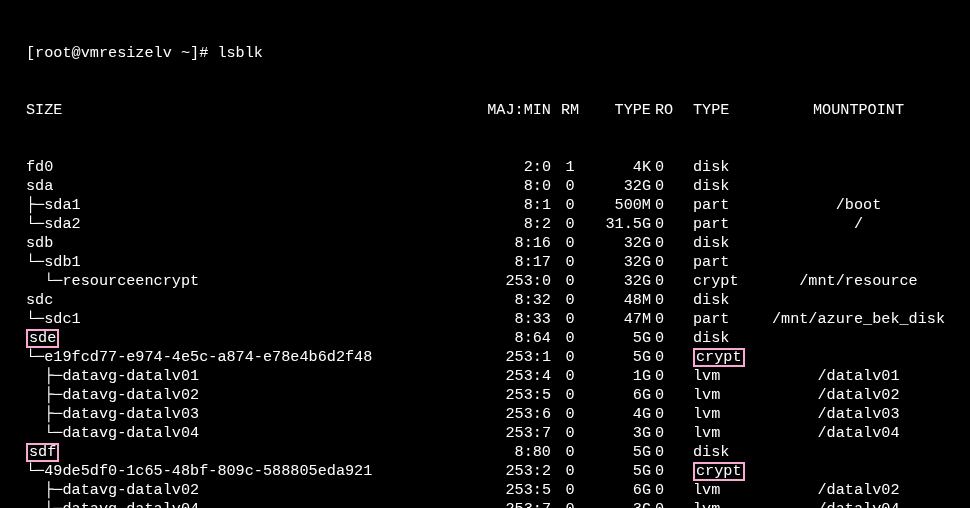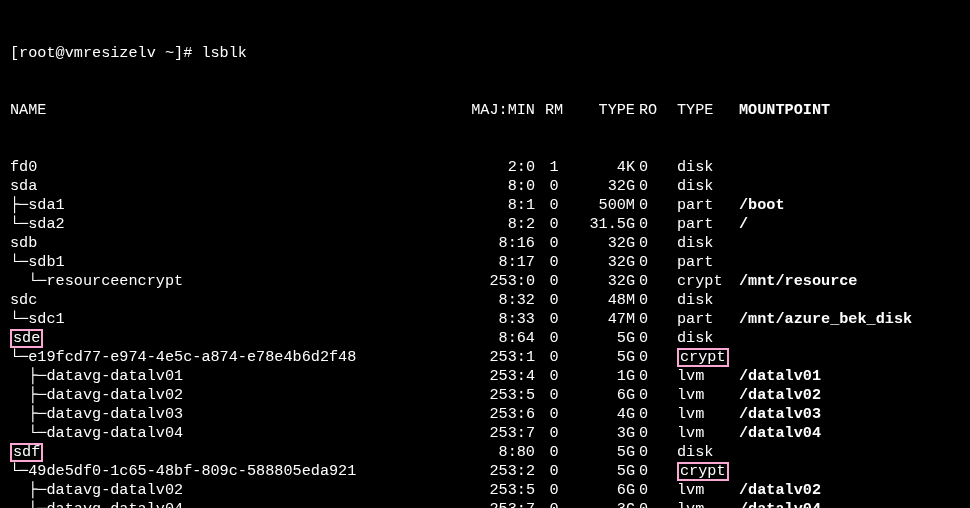--- a/index.html
+++ b/index.html
@@ -15,45 +15,46 @@
     overflow: hidden;
   }
   .term {
     padding: 6px 8px 8px 10px;
     white-space: pre;
   }
   .row {
     display: flex;
     height: 19px;
     align-items: center;
+    margin-left: 16px;
   }
   .col-name    { width: 440px; }
   .col-maj     { width:  85px; text-align: right; padding-right: 4px; }
   .col-rm      { width:  30px; text-align: center; padding-right: 4px; }
   .col-size    { width:  62px; text-align: right; padding-right: 4px; }
   .col-ro      { width:  30px; text-align: left; padding-right: 4px; }
   .col-type    { width:  58px; text-align: left;  padding-left: 4px; font-family: Liberation Mono, monospace; }
-  .col-mnt     { flex: 1;       text-align: left;  padding-left: 4px; font-weight: bold; }
+  .col-mnt     { flex: 1;       text-align: center;  padding-left: 4px; }
   .hlbox {
     border: 2px solid #f9a8d4;
     box-sizing: border-box;
     display: inline-block;
     padding: 0 1px;
     line-height: 15px;
   }
 </style>
 </head>
 <body>
 
 <div class="term">
   <div class="row">
     <span>[root@vmresizelv ~]# lsblk</span>
   </div>
   <div class="row">
-    <span class="col-name">NAME</span>
+    <span class="col-name">SIZE</span>
     <span class="col-maj">MAJ:MIN</span>
     <span class="col-rm">RM</span>
     <span class="col-size">TYPE</span>
     <span class="col-ro">RO</span>
     <span class="col-type">TYPE</span>
     <span class="col-mnt">MOUNTPOINT</span>
   </div>
   <div id="rows"><div class="row"><span class="col-name">fd0</span><span class="col-maj">2:0</span><span class="col-rm">1</span><span class="col-size">4K</span><span class="col-ro">0</span><span class="col-type">disk</span><span class="col-mnt"></span></div><div class="row"><span class="col-name">sda</span><span class="col-maj">8:0</span><span class="col-rm">0</span><span class="col-size">32G</span><span class="col-ro">0</span><span class="col-type">disk</span><span class="col-mnt"></span></div><div class="row"><span class="col-name">├─sda1</span><span class="col-maj">8:1</span><span class="col-rm">0</span><span class="col-size">500M</span><span class="col-ro">0</span><span class="col-type">part</span><span class="col-mnt">/boot</span></div><div class="row"><span class="col-name">└─sda2</span><span class="col-maj">8:2</span><span class="col-rm">0</span><span class="col-size">31.5G</span><span class="col-ro">0</span><span class="col-type">part</span><span class="col-mnt">/</span></div><div class="row"><span class="col-name">sdb</span><span class="col-maj">8:16</span><span class="col-rm">0</span><span class="col-size">32G</span><span class="col-ro">0</span><span class="col-type">disk</span><span class="col-mnt"></span></div><div class="row"><span class="col-name">└─sdb1</span><span class="col-maj">8:17</span><span class="col-rm">0</span><span class="col-size">32G</span><span class="col-ro">0</span><span class="col-type">part</span><span class="col-mnt"></span></div><div class="row"><span class="col-name">  └─resourceencrypt</span><span class="col-maj">253:0</span><span class="col-rm">0</span><span class="col-size">32G</span><span class="col-ro">0</span><span class="col-type">crypt</span><span class="col-mnt">/mnt/resource</span></div><div class="row"><span class="col-name">sdc</span><span class="col-maj">8:32</span><span class="col-rm">0</span><span class="col-size">48M</span><span class="col-ro">0</span><span class="col-type">disk</span><span class="col-mnt"></span></div><div class="row"><span class="col-name">└─sdc1</span><span class="col-maj">8:33</span><span class="col-rm">0</span><span class="col-size">47M</span><span class="col-ro">0</span><span class="col-type">part</span><span class="col-mnt">/mnt/azure_bek_disk</span></div><div class="row"><span class="col-name"><span class="hlbox">sde</span></span><span class="col-maj">8:64</span><span class="col-rm">0</span><span class="col-size">5G</span><span class="col-ro">0</span><span class="col-type">disk</span><span class="col-mnt"></span></div><div class="row"><span class="col-name">└─e19fcd77-e974-4e5c-a874-e78e4b6d2f48</span><span class="col-maj">253:1</span><span class="col-rm">0</span><span class="col-size">5G</span><span class="col-ro">0</span><span class="col-type"><span class="hlbox">crypt</span></span><span class="col-mnt"></span></div><div class="row"><span class="col-name">  ├─datavg-datalv01</span><span class="col-maj">253:4</span><span class="col-rm">0</span><span class="col-size">1G</span><span class="col-ro">0</span><span class="col-type">lvm</span><span class="col-mnt">/datalv01</span></div><div class="row"><span class="col-name">  ├─datavg-datalv02</span><span class="col-maj">253:5</span><span class="col-rm">0</span><span class="col-size">6G</span><span class="col-ro">0</span><span class="col-type">lvm</span><span class="col-mnt">/datalv02</span></div><div class="row"><span class="col-name">  ├─datavg-datalv03</span><span class="col-maj">253:6</span><span class="col-rm">0</span><span class="col-size">4G</span><span class="col-ro">0</span><span class="col-type">lvm</span><span class="col-mnt">/datalv03</span></div><div class="row"><span class="col-name">  └─datavg-datalv04</span><span class="col-maj">253:7</span><span class="col-rm">0</span><span class="col-size">3G</span><span class="col-ro">0</span><span class="col-type">lvm</span><span class="col-mnt">/datalv04</span></div><div class="row"><span class="col-name"><span class="hlbox">sdf</span></span><span class="col-maj">8:80</span><span class="col-rm">0</span><span class="col-size">5G</span><span class="col-ro">0</span><span class="col-type">disk</span><span class="col-mnt"></span></div><div class="row"><span class="col-name">└─49de5df0-1c65-48bf-809c-588805eda921</span><span class="col-maj">253:2</span><span class="col-rm">0</span><span class="col-size">5G</span><span class="col-ro">0</span><span class="col-type"><span class="hlbox">crypt</span></span><span class="col-mnt"></span></div><div class="row"><span class="col-name">  ├─datavg-datalv02</span><span class="col-maj">253:5</span><span class="col-rm">0</span><span class="col-size">6G</span><span class="col-ro">0</span><span class="col-type">lvm</span><span class="col-mnt">/datalv02</span></div><div class="row"><span class="col-name">  └─datavg-datalv04</span><span class="col-maj">253:7</span><span class="col-rm">0</span><span class="col-size">3G</span><span class="col-ro">0</span><span class="col-type">lvm</span><span class="col-mnt">/datalv04</span></div></div>
 </div>
 

